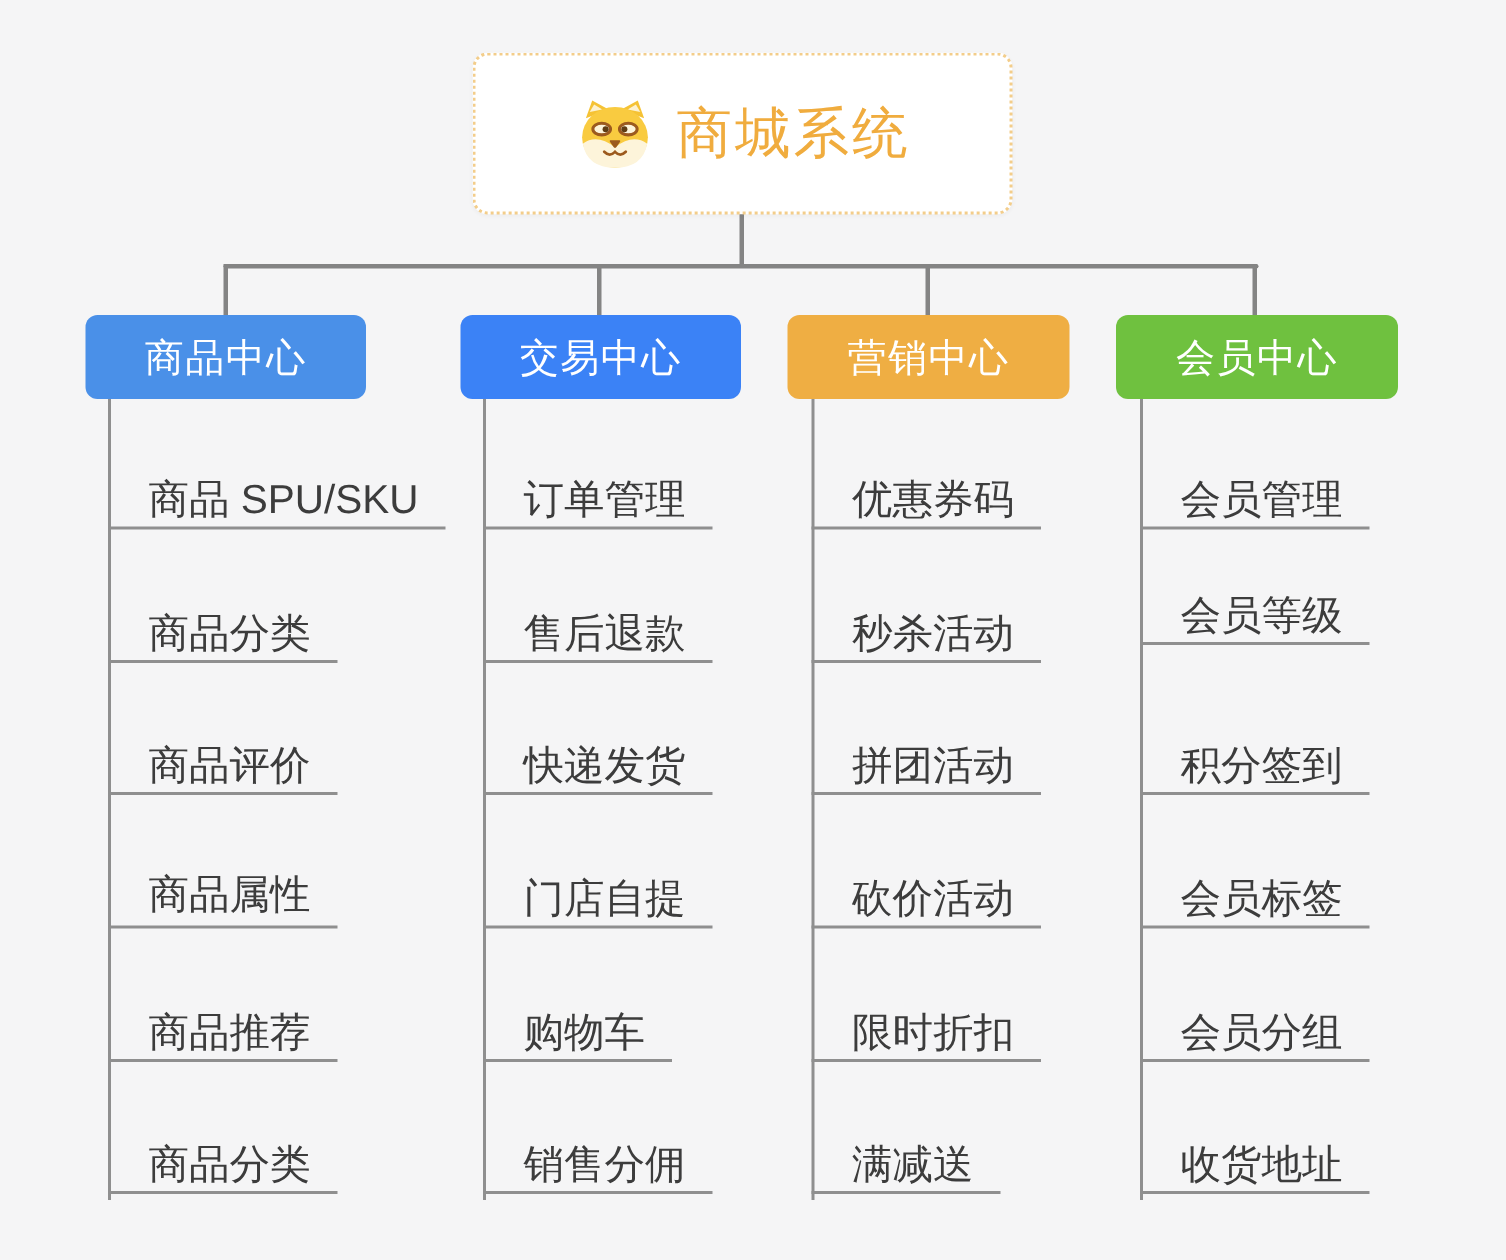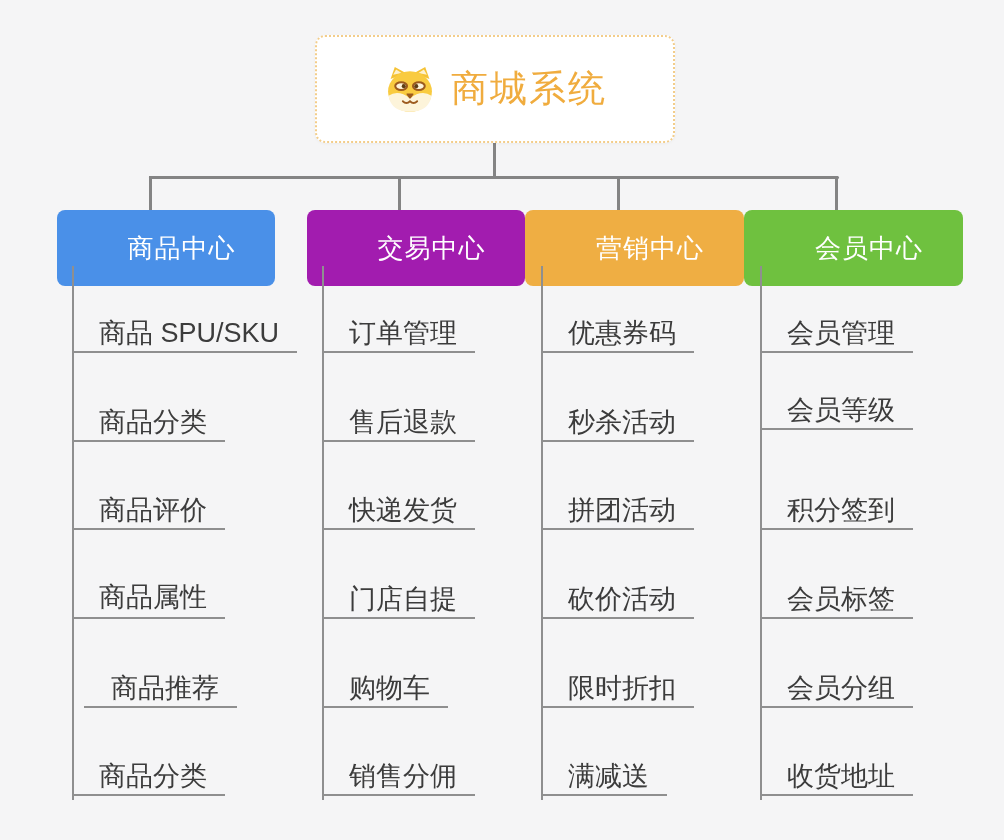--- a/index.html
+++ b/index.html
@@ -29,28 +29,27 @@
   .root-title{
     font-size:37px;
     font-weight:500;
     color:#f0ac3e;
     letter-spacing:2px;
     white-space:nowrap;
   }
   .root-icon{width:54px;height:48px;flex:0 0 auto;}
   
   .branch-node{
-    position:absolute;top:210px;height:76px;
+    position:absolute;top:210px;height:56px;
     border-radius:8px;
     display:flex;align-items:center;justify-content:center;
     color:#ffffff;
     font-size:26px;
     letter-spacing:1px;
     white-space:nowrap;
-    padding-left:31px;
   }
   
   .topic{
     position:absolute;
     font-size:27px;
     line-height:32px;
     color:#3c3c3c;
     padding:0 18px 2px 27px;
     border-bottom:2px solid #8f8f8f;
     white-space:nowrap;
@@ -83,34 +82,34 @@
         <circle cx="24.6" cy="24.6" r="2.4" fill="#5f3d14"></circle>
         <circle cx="39.4" cy="24.6" r="2.4" fill="#5f3d14"></circle>
         <path d="M28.6 34 h6.8 l-2.9 4.2 q-0.5 0.7 -1 0 Z" fill="#9c5a1e" stroke="#9c5a1e" stroke-width="1.5" stroke-linejoin="round"></path>
         <path d="M23.5 42.5 q4.3 4.3 8.5 0 q4.2 4.3 8.5 0" fill="none" stroke="#9c5a1e" stroke-width="2.2" stroke-linecap="round"></path>
       </svg>
     </span>
     <span class="root-title">商城系统</span>
   </div>
 
   <div class="branch-node" style="left:57px;width:187px;background:#4a90e8;">商品中心</div>
-  <div class="branch-node" style="left:307px;width:187px;background:#a21caf;">交易中心</div>
+  <div class="branch-node" style="left:307px;width:187px;background:#3b82f6;">交易中心</div>
   <div class="branch-node" style="left:525px;width:188px;background:#efae43;">营销中心</div>
   <div class="branch-node" style="left:744px;width:188px;background:#6fc13f;">会员中心</div>
 
   <div class="spine" style="left:72px;top:266px;height:534px;"></div>
   <div class="spine" style="left:322px;top:266px;height:534px;"></div>
   <div class="spine" style="left:541px;top:266px;height:534px;"></div>
   <div class="spine" style="left:760px;top:266px;height:534px;"></div>
 
   <div class="topic" style="left:72px;top:317px;">商品 SPU/SKU</div>
   <div class="topic" style="left:72px;top:406px;">商品分类</div>
   <div class="topic" style="left:72px;top:494px;">商品评价</div>
   <div class="topic" style="left:72px;top:583px;font-family:Liberation Mono, monospace;">商品属性</div>
-  <div class="topic" style="left:84px;top:672px;">商品推荐</div>
+  <div class="topic" style="left:72px;top:672px;">商品推荐</div>
   <div class="topic" style="left:72px;top:760px;">商品分类</div>
 
   <div class="topic" style="left:322px;top:317px;">订单管理</div>
   <div class="topic" style="left:322px;top:406px;">售后退款</div>
   <div class="topic" style="left:322px;top:494px;">快递发货</div>
   <div class="topic" style="left:322px;top:583px;">门店自提</div>
   <div class="topic" style="left:322px;top:672px;">购物车</div>
   <div class="topic" style="left:322px;top:760px;">销售分佣</div>
 
   <div class="topic" style="left:541px;top:317px;">优惠券码</div>

